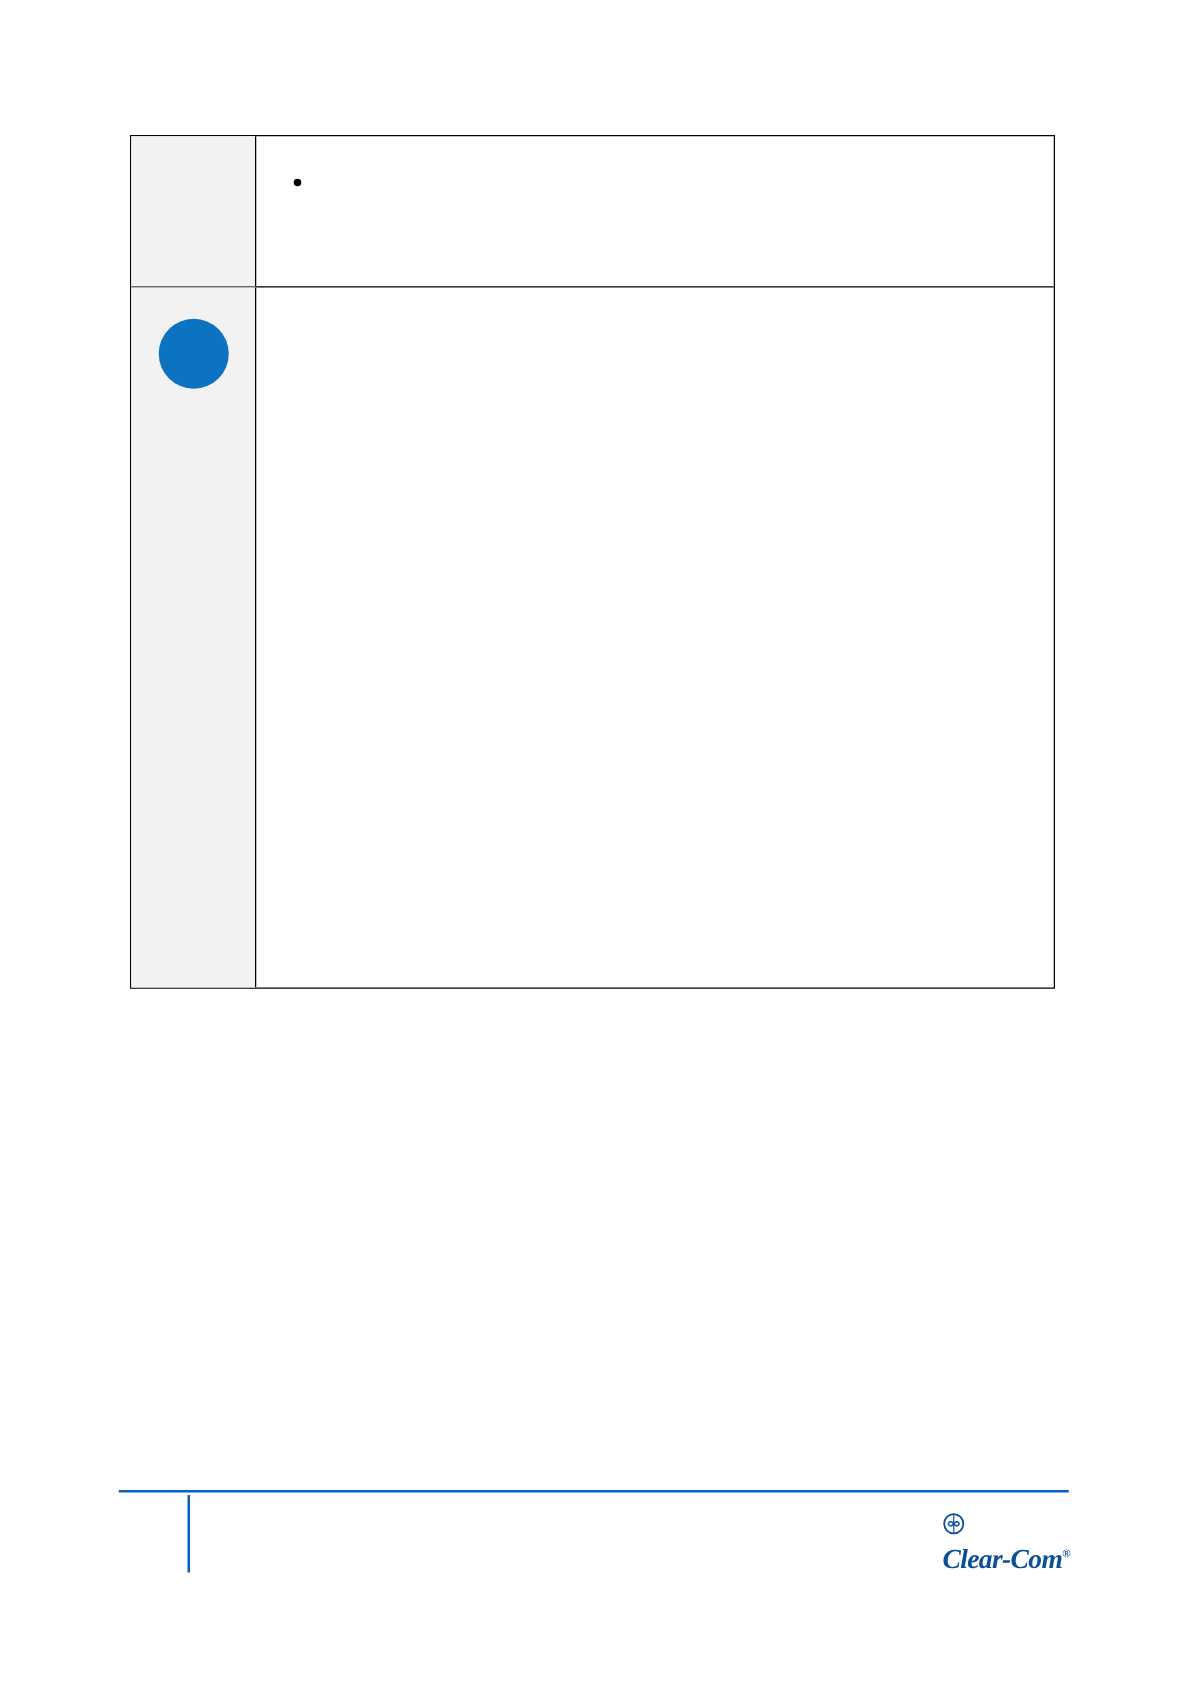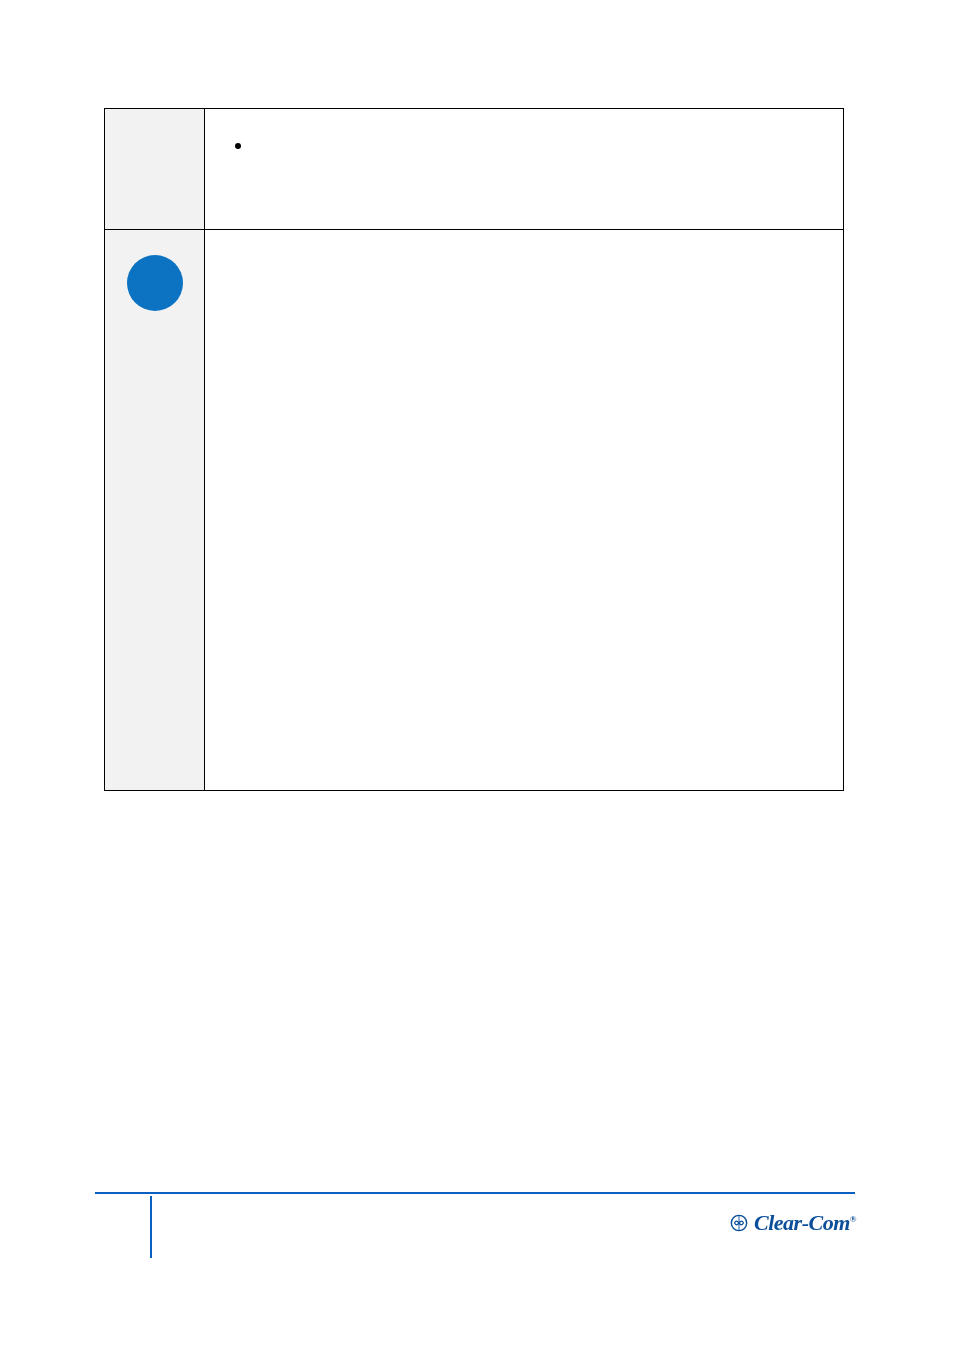--- a/index.html
+++ b/index.html
@@ -11,21 +11,21 @@
     .cell-left { width: 100px; background: #f2f2f2; border-right: 1px solid #000; display: flex; justify-content: center; align-items: flex-start; padding-top: 25px; }
     .cell-right { flex: 1; padding: 30px 28px 40px 28px; }
     .row1 .cell-left, .row1 .cell-right { height: 120px; }
     .row2 .cell-left, .row2 .cell-right { height: 560px; }
     .bullet { display: flex; gap: 14px; }
     .dot { width: 6px; height: 6px; background: #000; border-radius: 50%; margin-top: 4px; margin-left: 2px; flex-shrink: 0; }
     .circle { width: 56px; height: 56px; border-radius: 50%; background: #0b73c2; }
     .footer-area { position: absolute; left: 95px; top: 1192px; width: 760px; }
     .hr1 { height: 1.5px; background: #0b5fc1; width: 100%; }
     .vline { position: absolute; left: 150px; top: 1196px; width: 1.5px; height: 62px; background: #0b5fc1; }
-    .logo { position: absolute; right: 98px; top: 1210px; display: flex; align-items: center; gap: 6px; }
+    .logo { position: absolute; right: 98px; top: 1210px; display: flex; gap: 6px; flex-direction: column; }
     .logo-text { font-style: italic; font-weight: bold; font-size: 22px; color: #0b4f9a; font-family: "Times New Roman", serif; letter-spacing: -0.5px; }
     .logo-icon { width: 18px; height: 18px; flex-shrink: 0; }
     .reg { font-size: 9px; color: #0b4f9a; vertical-align: super; }
   </style>
 </head>
 <body>
 
 <div class="page">
   <div class="tbl">
     <div class="row row1">

